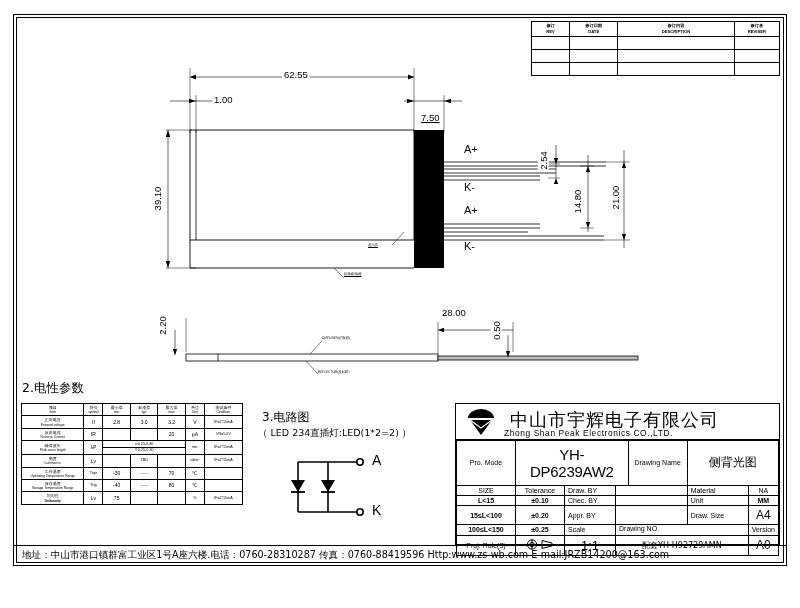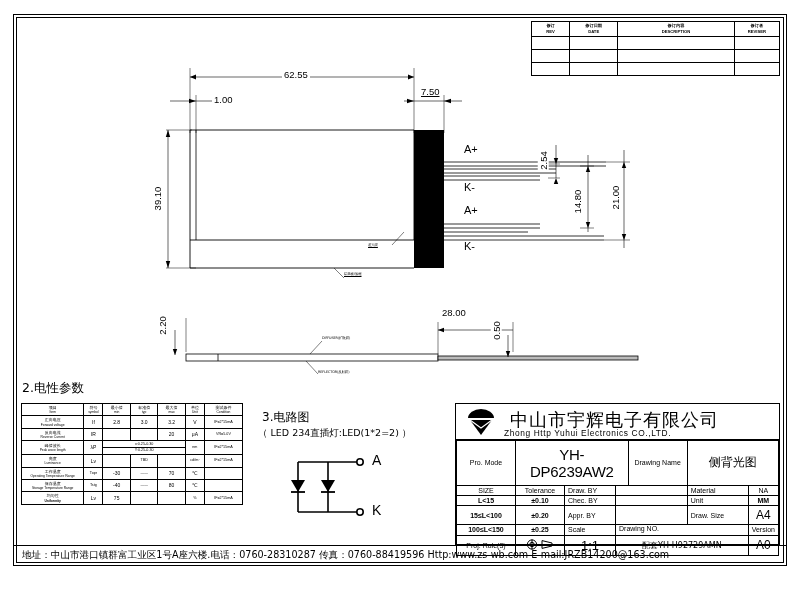--- a/index.html
+++ b/index.html
@@ -225,21 +225,21 @@
       <polygon points="508,357 505.8,351 510.2,351" fill="#000" stroke="none"></polygon>
 
       <line x1="310" y1="354" x2="322" y2="341" stroke-width="0.5"></line>
 
       <line x1="306" y1="361" x2="318" y2="374" stroke-width="0.5"></line>
     </g>
   </svg>
 
   <div class="dim" style="left:282px;top:69px;">62.55</div>
   <div class="dim" style="left:185px;top:94px;margin-left:27px;">1.00</div>
-  <div class="dim" style="left:419px;top:86px;text-decoration:underline;">7.50</div>
+  <div class="dim" style="left:419px;top:112px;text-decoration:underline;">7.50</div>
   <div class="dimv" style="left:144px;top:193px;transform:rotate(-90deg);">39.10</div>
   <div class="dimv" style="left:532px;top:155px;transform:rotate(-90deg);">2.54</div>
   <div class="dimv" style="left:564px;top:196px;transform:rotate(-90deg);">14.80</div>
   <div class="dimv" style="left:602px;top:192px;transform:rotate(-90deg);">21.00</div>
   <div class="dim" style="left:440px;top:307px;">28.00</div>
   <div class="dimv" style="left:485px;top:325px;transform:rotate(-90deg);">0.50</div>
   <div class="dimv" style="left:151px;top:320px;transform:rotate(-90deg);">2.20</div>
 
   <div class="pinlbl" style="left:464px;top:143px;">A+</div>
   <div class="pinlbl" style="left:464px;top:181px;">K-</div>
@@ -410,21 +410,21 @@
 
   <div id="titleblock">
 
     <div id="company">
       <svg id="logo" viewBox="0 0 30 27">
         <path d="M2,9 A13,9 0 0,1 28,9 Z" fill="#000"></path>
         <path d="M4,11 L26,11 L15,26 Z" fill="#000"></path>
         <path d="M4,11 L15,19 L26,11" fill="none" stroke="#fff" stroke-width="1.1"></path>
       </svg>
       <div id="cname-cn" class="cn">中山市宇辉电子有限公司</div>
-      <div id="cname-en">Zhong Http Yuhui Electronics CO.,LTD.</div>
+      <div id="cname-en">Zhong Shan Peak Electronics CO.,LTD.</div>
     </div>
 
     <div id="tb-grid">
       <table>
         <tbody>
             <tr>
           <td class="tc" colspan="1" style="width:52px;">Pro. Mode</td>
           <td class="model" colspan="3">YH-DP6239AW2</td>
           <td class="tc" colspan="1" style="width:52px;">Drawing Name</td>
           <td class="dname cn" colspan="2">侧背光图</td>

